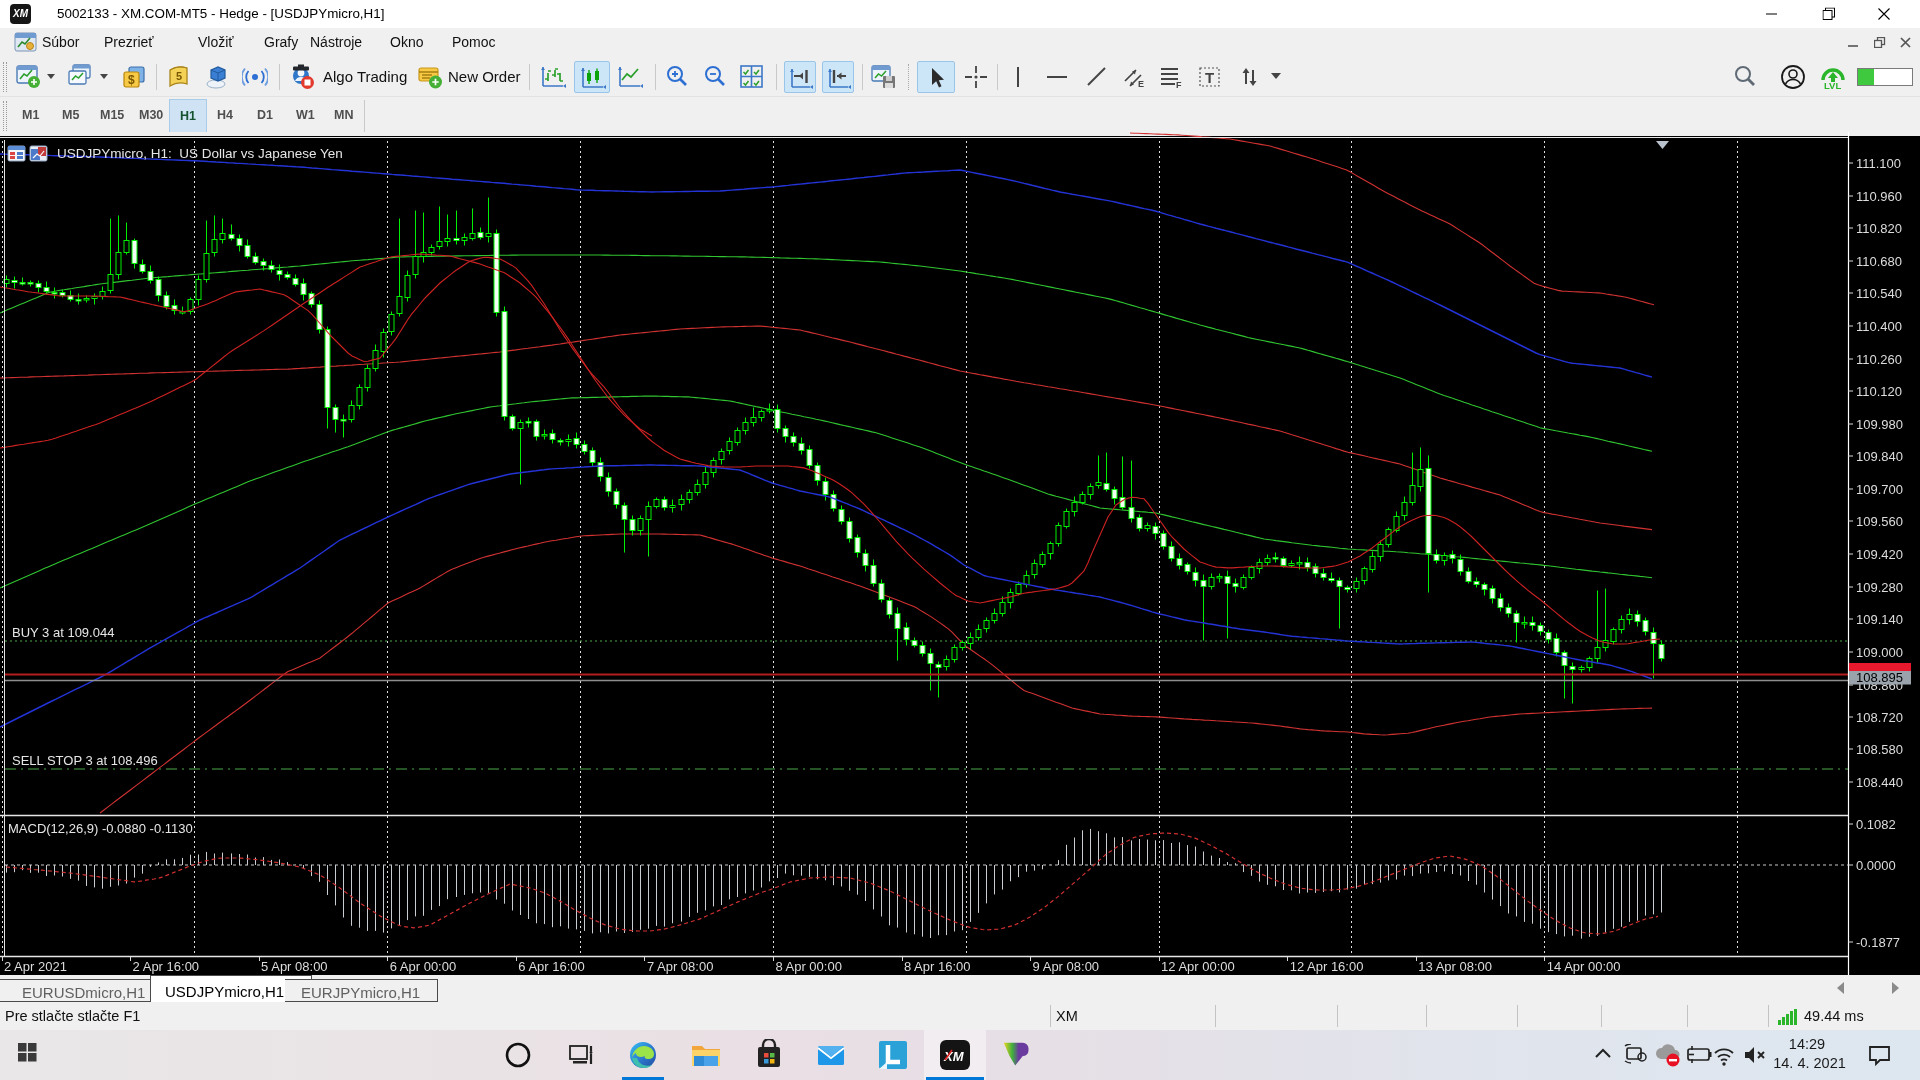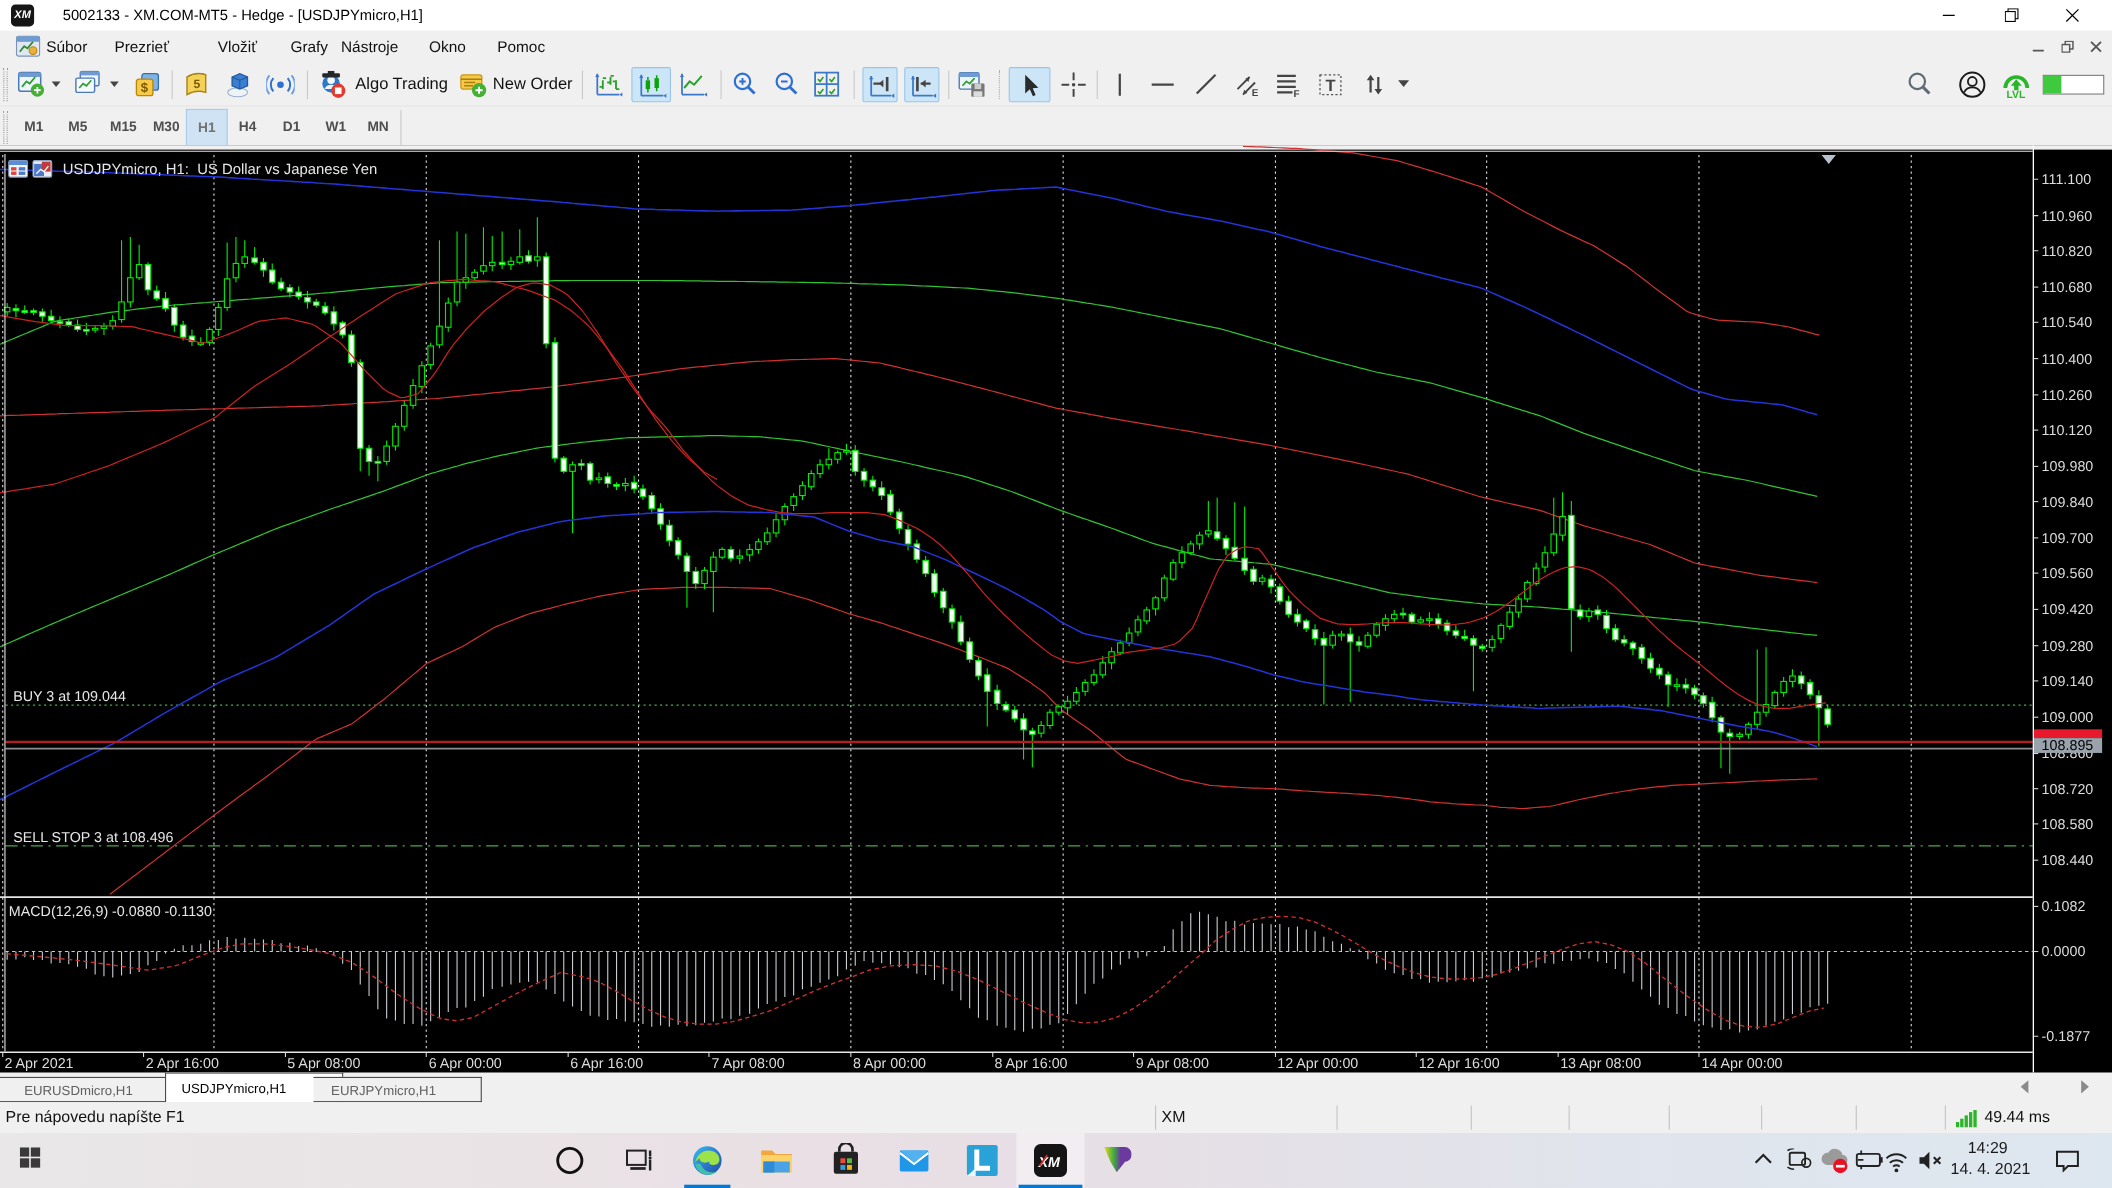--- a/index.html
+++ b/index.html
@@ -16,25 +16,25 @@
 
 #tbar{position:absolute;left:0;top:57px;width:1920px;height:40px;background:#f0f0f0;border-bottom:1px solid #e2e2e2}
 .tsep{position:absolute;top:7px;width:1px;height:26px;background:#c9c9c9}
 .tbtn{position:absolute;top:4px;height:32px}
 .hl{background:#cde6f7;border:1px solid #9ac5ea;border-radius:2px}
 .tico{position:absolute}
 .tlabel{position:absolute;top:11px;font-size:15px;color:#111}
 
 #tfbar{position:absolute;left:0;top:97px;width:1920px;height:38px;background:#f0f0f0;font-size:12.5px;font-weight:bold;color:#4f4f4f}
 #tfbar span{position:absolute;top:11px}
-#tfbar .sel{background:#cfe3f5;border:1px solid #a8cbe8;padding:9px 10px;top:2px;color:#737373}
+#tfbar .sel{background:#cfe3f5;border:1px solid #a8cbe8;padding:9px 10px;top:2px;color:#14532d}
 
 #chartwrap{position:absolute;left:0;top:132px;width:1920px;height:845px;background:#000}
 
-#tabs{position:absolute;left:0;top:975px;width:1920px;height:27px;background:#f0f0f0;font-size:12px}
+#tabs{position:absolute;left:0;top:975px;width:1920px;height:27px;background:#f0f0f0;font-size:15px}
 .tab{position:absolute;top:4px;height:23px;border:1px solid #4a4a4a;color:#606060;background:#f0f0f0}
 .tab .tx{position:absolute;top:4px;white-space:nowrap}.tab.active .tx{top:7px}
 .tab.active{top:0;height:27px;background:#fff;color:#000;border-bottom:none}
 
 #status{position:absolute;left:0;top:1002px;width:1920px;height:28px;background:#f0f0f0;font-size:14.5px;color:#111}
 #status .cell-sep{position:absolute;top:3px;width:1px;height:22px;background:#c3c3c3}
 
 #task{position:absolute;left:0;top:1030px;width:1920px;height:50px;background:linear-gradient(90deg,#e9e7e8 0%,#eae3e6 25%,#e9dfe4 40%,#e6dfe6 55%,#e1e4ec 75%,#dde7f0 100%)}
 #search{position:absolute;left:62px;top:4px;width:438px;height:42px;background:#fff;border:1px solid #7e7e7e;font-size:19px;color:#3c3c3c}
 .tbicon{position:absolute;top:9px;width:32px;height:32px}
@@ -1099,21 +1099,21 @@
       </div>
  <div class="tab" style="left:285px;width:153px;border-left:none">
         <span class="tx" style="left:16px">EURJPYmicro,H1</span>
       </div>
  <svg style="position:absolute;left:1836px;top:6px" width="64" height="14">
         <path d="M8 1 l-7 6 7 6 z" fill="#8a8a8a"></path>
         <path d="M56 1 l7 6 -7 6 z" fill="#8a8a8a"></path>
       </svg>
 </div>
     <div id="status">
-      <span style="position:absolute;left:5px;top:6px">Pre nápovedu napíšte F1</span>
+      <span style="position:absolute;left:5px;top:6px">Pre stlačte stlačte F1</span>
       <div class="cell-sep" style="left:1050px"></div>
       <div class="cell-sep" style="left:1215px"></div>
       <div class="cell-sep" style="left:1337px"></div>
       <div class="cell-sep" style="left:1426px"></div>
       <div class="cell-sep" style="left:1517px"></div>
       <div class="cell-sep" style="left:1601px"></div>
       <div class="cell-sep" style="left:1687px"></div>
       <div class="cell-sep" style="left:1768px"></div>
       <span style="position:absolute;left:1056px;top:6px">XM</span>
       <svg style="position:absolute;left:1778px;top:7px" width="20" height="16">

